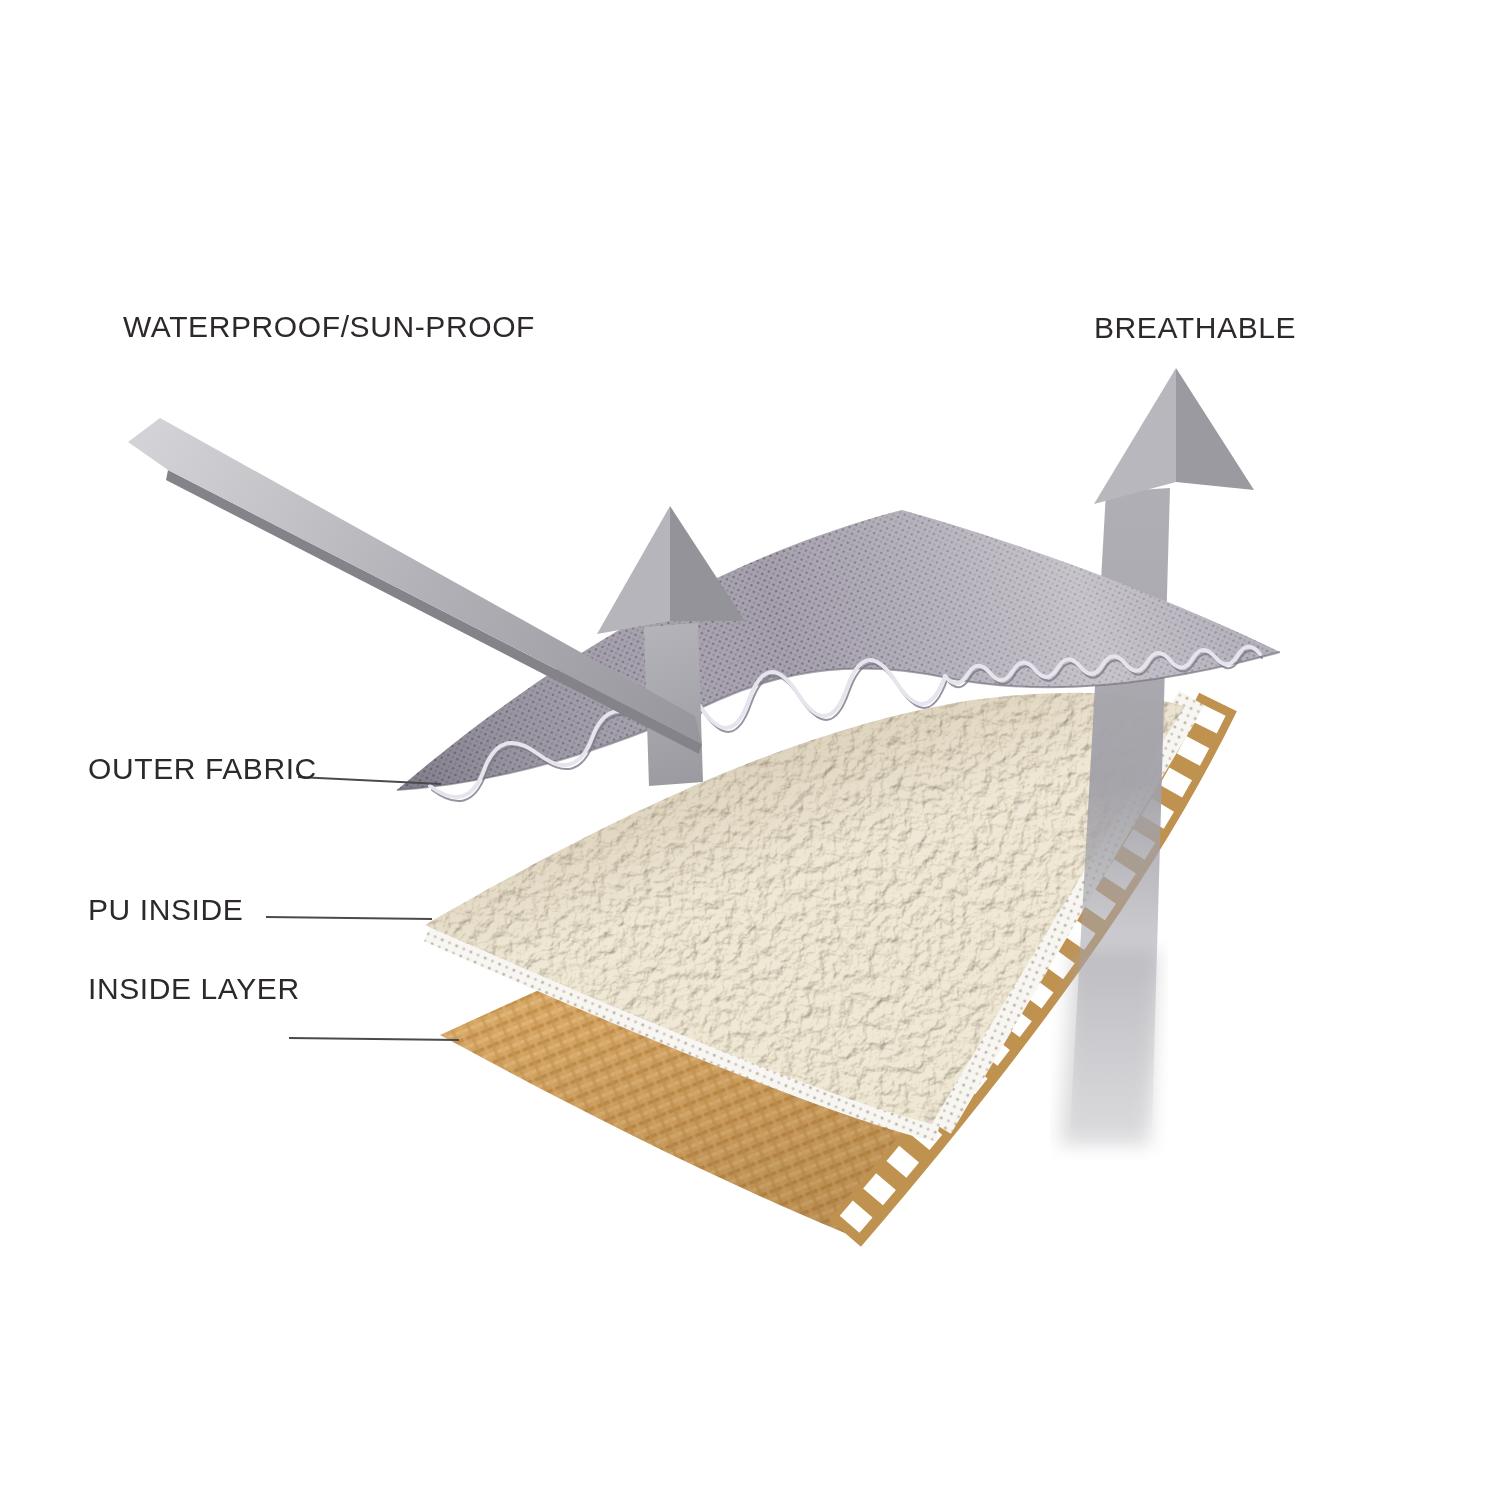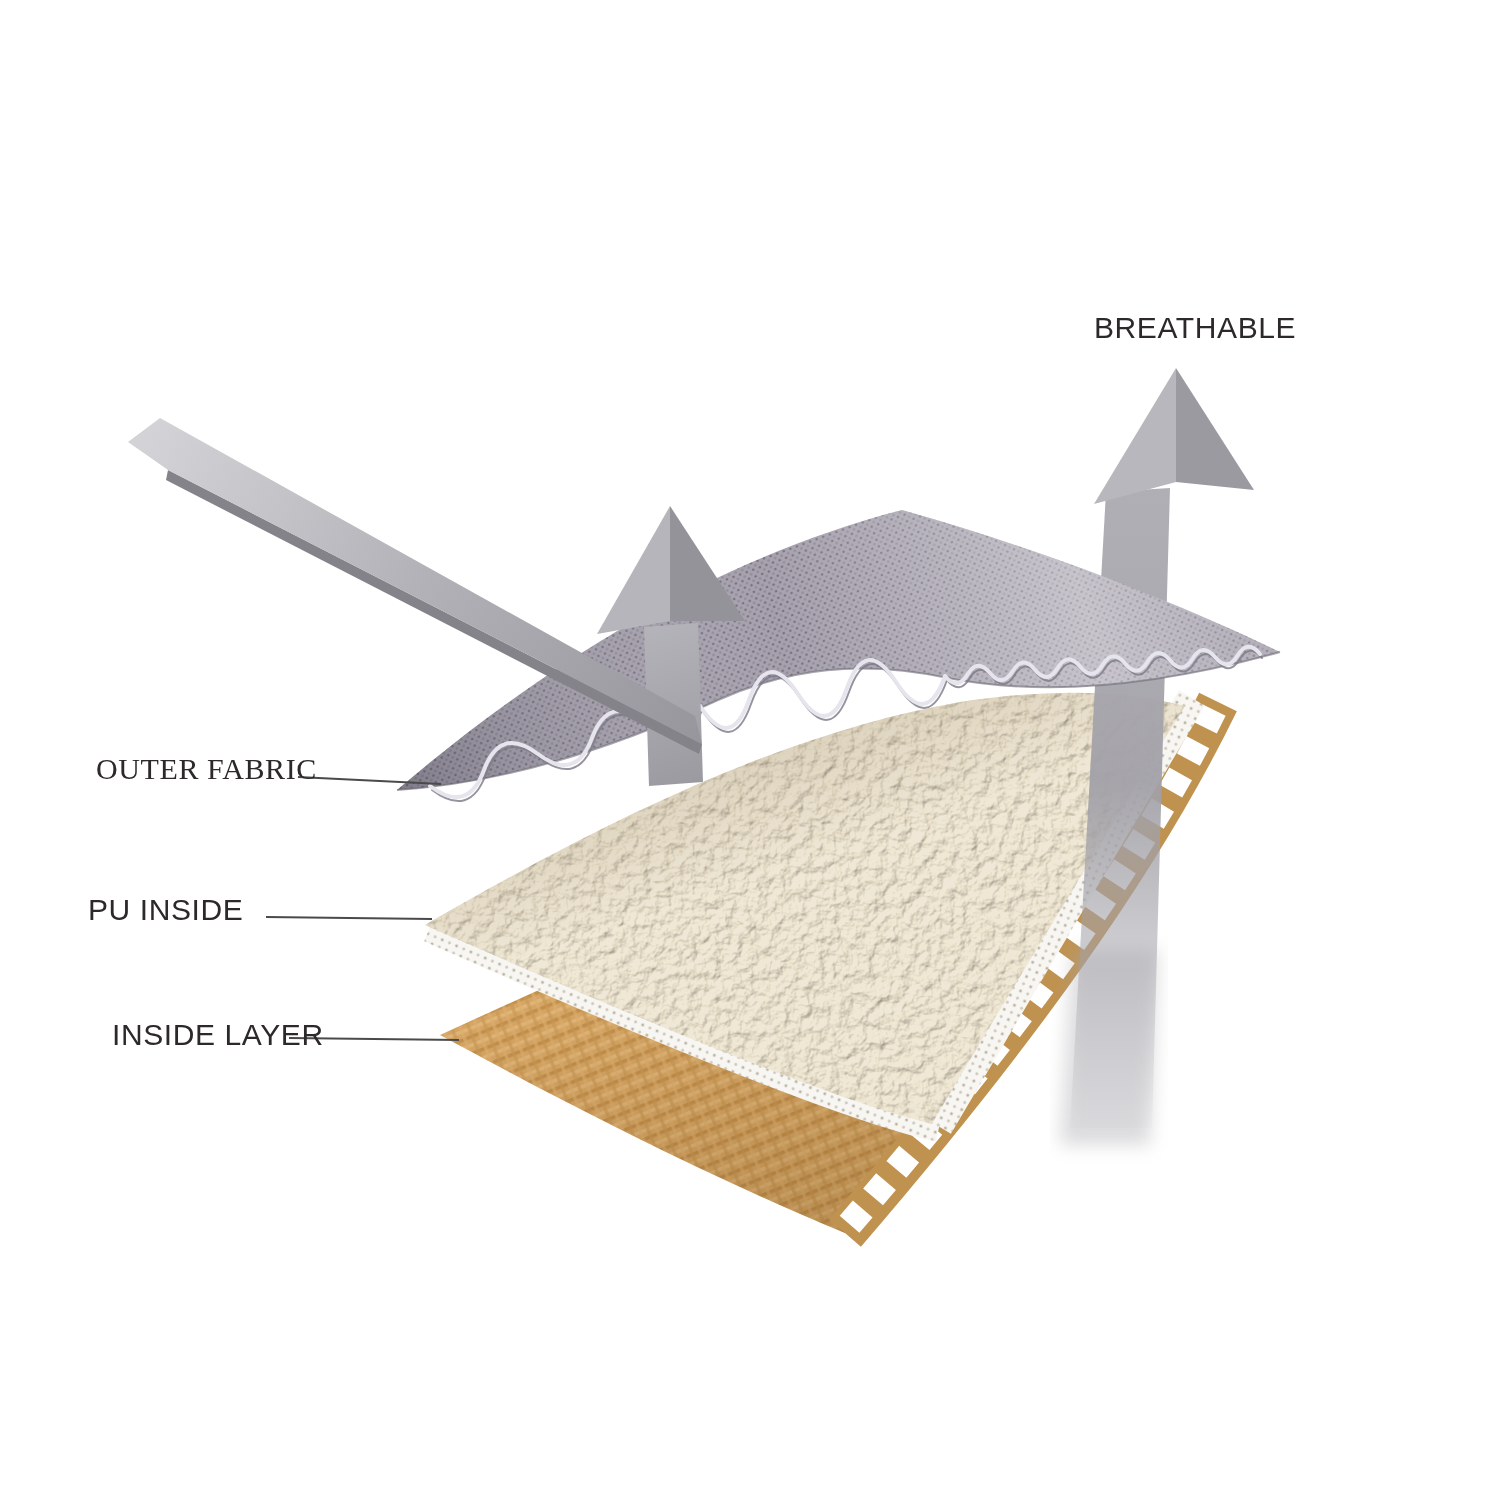--- a/index.html
+++ b/index.html
@@ -133,18 +133,19 @@
   <g>
     <polygon points="168,470 702,744 699,754 166,480" fill="#84838a"></polygon>
     <polygon points="160,418 695,716 702,744 168,470 128,442" fill="url(#beamG)"></polygon>
   </g>
 
   <line x1="298" y1="777" x2="441" y2="784" stroke="#4a4a4a" stroke-width="2"></line>
   <line x1="266" y1="917" x2="432" y2="919" stroke="#4a4a4a" stroke-width="2"></line>
   <line x1="289" y1="1038" x2="459" y2="1040" stroke="#4a4a4a" stroke-width="2"></line>
 </svg>
 
+<div class="lbl" style="left:123px;top:310px;">WATERPROOF/SUN-PROOF</div>
 <div class="lbl" style="left:1094px;top:311px;">BREATHABLE</div>
-<div class="lbl" style="left:96px;top:752px;font-family:Liberation Serif, serif;">OUTER FABRIC</div>
+<div class="lbl" style="left:88px;top:752px;">OUTER FABRIC</div>
 <div class="lbl" style="left:88px;top:893px;">PU INSIDE</div>
-<div class="lbl" style="left:88px;top:1018px;margin-left:24px;">INSIDE LAYER</div>
+<div class="lbl" style="left:88px;top:972px;">INSIDE LAYER</div>
 
 </div>
 
 </body></html>

